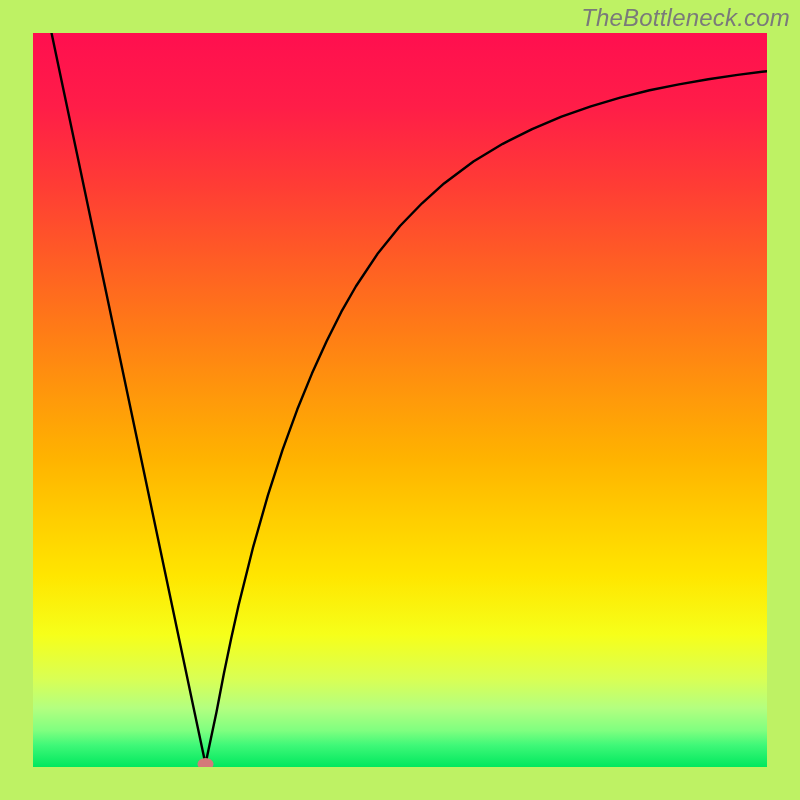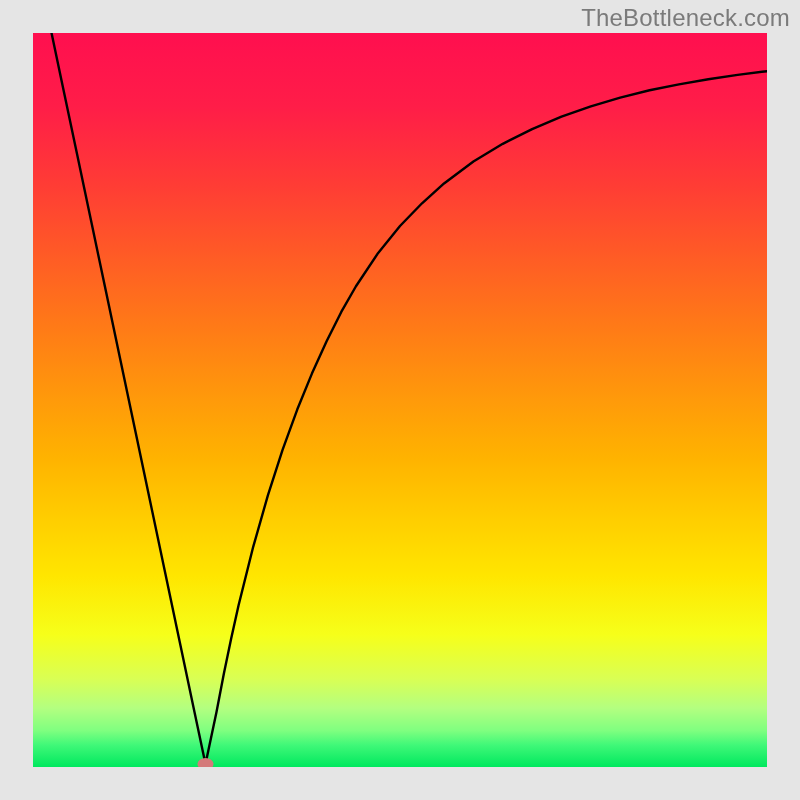--- a/index.html
+++ b/index.html
@@ -8,21 +8,22 @@
     width: 800px;
     height: 800px;
     background: #000;
     font-family: Arial, Helvetica, sans-serif;
     overflow: hidden;
   }
   .frame {
     position: relative;
     width: 800px;
     height: 800px;
-    background: #e5e5e5;
+    background: #bef264;
+    font-style: italic;
   }
   .plot-area {
     position: absolute;
     left: 33px;
     top: 33px;
     width: 734px;
     height: 734px;
     overflow: hidden;
   }
   .plot-area svg {

